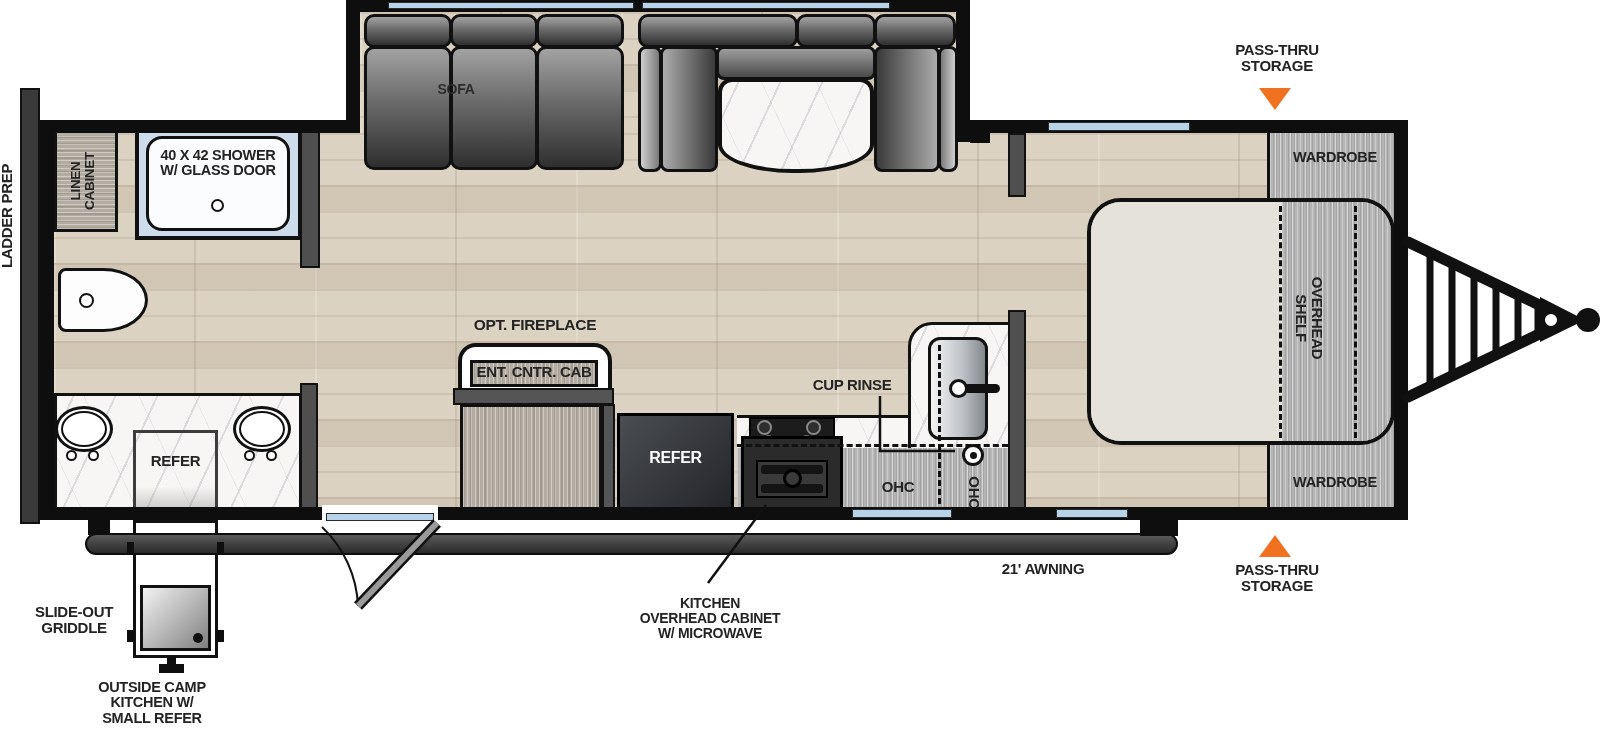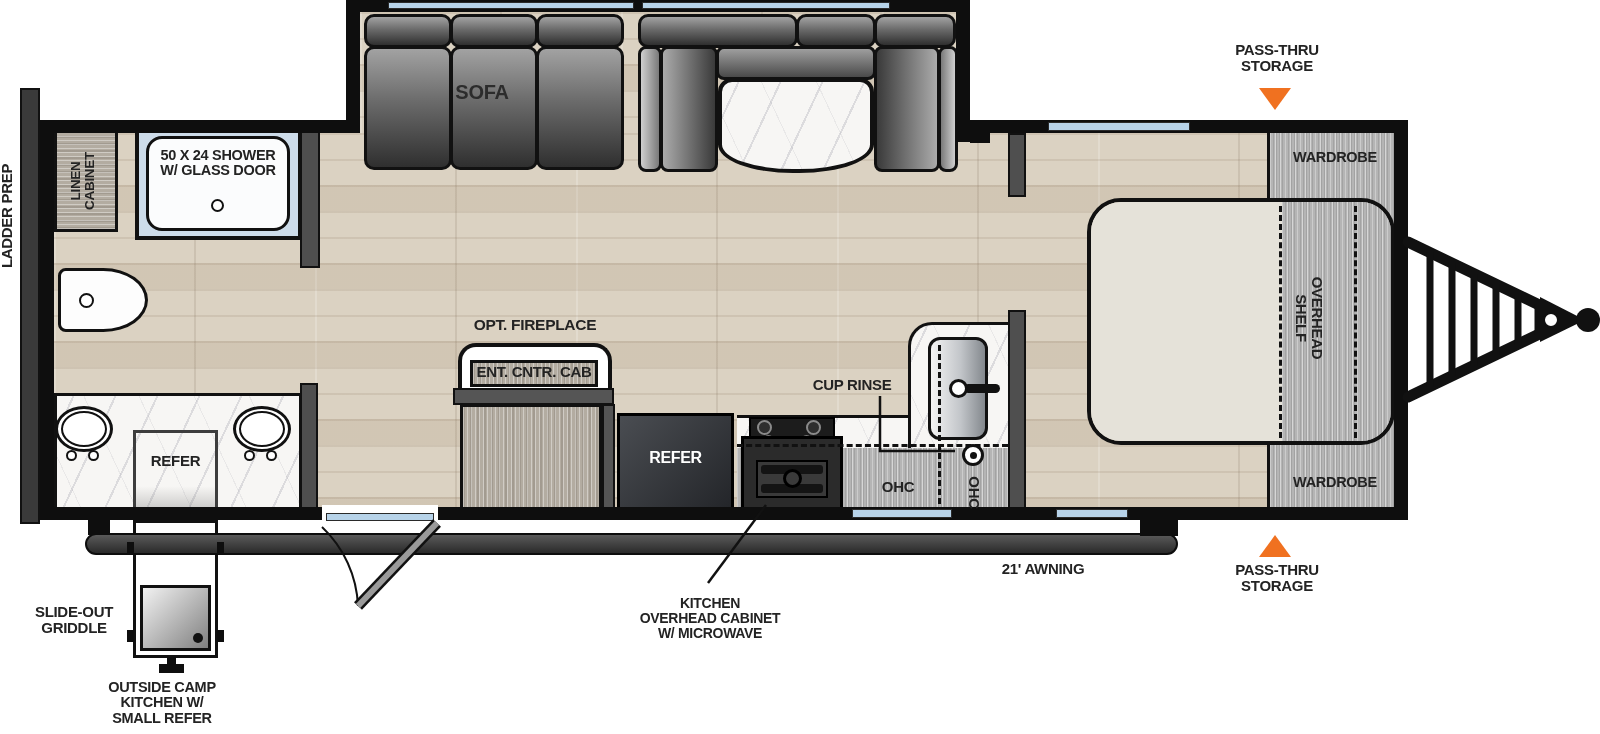--- a/index.html
+++ b/index.html
@@ -67,41 +67,41 @@
   <div class="abs wall" style="left:40px;top:120px;width:14px;height:400px;"></div>
   <div class="abs wall" style="left:1394px;top:120px;width:14px;height:400px;"></div>
   <div class="abs win" style="left:1048px;top:122px;width:142px;height:9px;"></div>
 
   <div class="abs cushion" style="left:364px;top:14px;width:88px;height:34px;"></div>
   <div class="abs cushion" style="left:450px;top:14px;width:88px;height:34px;"></div>
   <div class="abs cushion" style="left:536px;top:14px;width:88px;height:34px;"></div>
   <div class="abs cushion" style="left:364px;top:46px;width:88px;height:124px;"></div>
   <div class="abs cushion" style="left:450px;top:46px;width:88px;height:124px;"></div>
   <div class="abs cushion" style="left:536px;top:46px;width:88px;height:124px;"></div>
-  <div class="lbl" style="left:454px;top:82px;width:56px;font-size:20px;color:#2c2c2c;">SOFA</div>
+  <div class="lbl" style="left:428px;top:82px;width:56px;font-size:14px;color:#2c2c2c;">SOFA</div>
 
   <div class="abs cushion" style="left:638px;top:14px;width:160px;height:34px;"></div>
   <div class="abs cushion" style="left:796px;top:14px;width:80px;height:34px;"></div>
   <div class="abs cushion" style="left:874px;top:14px;width:82px;height:34px;"></div>
   <div class="abs benchv" style="left:638px;top:46px;width:24px;height:126px;background:linear-gradient(90deg,#cfcfcf,#7a7a7a);"></div>
   <div class="abs benchv" style="left:660px;top:46px;width:58px;height:126px;background:linear-gradient(90deg,#ababab,#3a3a3a);"></div>
   <div class="abs benchv" style="left:716px;top:46px;width:160px;height:34px;background:linear-gradient(180deg,#9e9e9e,#4a4a4a);"></div>
   <div class="abs benchv" style="left:874px;top:46px;width:66px;height:126px;background:linear-gradient(90deg,#3a3a3a,#ababab);"></div>
   <div class="abs benchv" style="left:938px;top:46px;width:20px;height:126px;background:linear-gradient(90deg,#7a7a7a,#cfcfcf);"></div>
   <div class="abs marble" style="left:718px;top:78px;width:156px;height:95px;border:4px solid #111;box-sizing:border-box;
               border-radius:14px 14px 48% 48% / 14px 14px 30% 30%;z-index:9;"></div>
 
   <div class="abs woodh" style="left:54px;top:130px;width:64px;height:102px;border:3px solid #111;box-sizing:border-box;z-index:6;"></div>
   <div class="lbl rotccw" style="left:36px;top:164px;width:100px;height:34px;font-size:13.5px;">LINEN
 CABINET</div>
 
   <div class="abs" style="left:135px;top:128px;width:167px;height:112px;background:#cddcea;border:4px solid #111;box-sizing:border-box;z-index:6;"></div>
   <div class="abs" style="left:146px;top:136px;width:144px;height:95px;background:#fbfcfd;border:3px solid #111;box-sizing:border-box;border-radius:16px;z-index:7;"></div>
   <div class="abs" style="left:211px;top:199px;width:13px;height:13px;border:2.5px solid #111;border-radius:50%;background:#fff;box-sizing:border-box;z-index:8;"></div>
-  <div class="lbl" style="left:140px;top:148px;width:156px;font-size:14.5px;">50 X 24 SHOWER
+  <div class="lbl" style="left:140px;top:148px;width:156px;font-size:14.5px;">40 X 42 SHOWER
 W/ GLASS DOOR</div>
 
   <div class="abs part" style="left:300px;top:128px;width:20px;height:140px;"></div>
   <div class="abs part" style="left:300px;top:383px;width:18px;height:130px;"></div>
 
   <div class="abs" style="left:58px;top:268px;width:90px;height:64px;background:#fdfdfd;border:3.5px solid #111;box-sizing:border-box;
               border-radius:8px 46px 46px 8px / 8px 33px 33px 8px;z-index:6;"></div>
   <div class="abs" style="left:79px;top:293px;width:15px;height:15px;border:2.5px solid #111;border-radius:50%;background:#fff;box-sizing:border-box;z-index:7;"></div>
 
 
@@ -200,21 +200,21 @@
   <div class="abs wall" style="left:217px;top:542px;width:7px;height:12px;"></div>
   <div class="abs wall" style="left:127px;top:630px;width:7px;height:12px;"></div>
   <div class="abs wall" style="left:217px;top:630px;width:7px;height:12px;"></div>
   <div class="abs" style="left:140px;top:585px;width:71px;height:66px;background:linear-gradient(135deg,#f2f2f2,#808080);
               border:3px solid #111;box-sizing:border-box;z-index:6;"></div>
   <div class="abs" style="left:193px;top:633px;width:10px;height:10px;background:#111;border-radius:50%;z-index:7;"></div>
   <div class="abs wall" style="left:167px;top:657px;width:9px;height:8px;z-index:6;"></div>
   <div class="abs wall" style="left:159px;top:664px;width:25px;height:9px;z-index:6;"></div>
   <div class="lbl" style="left:18px;top:604px;width:112px;font-size:15px;">SLIDE-OUT
 GRIDDLE</div>
-  <div class="lbl" style="left:95px;top:680px;width:134px;font-size:14.5px;">OUTSIDE CAMP
+  <div class="lbl" style="left:85px;top:680px;width:134px;font-size:14.5px;">OUTSIDE CAMP
 KITCHEN W/
 SMALL REFER</div>
 
   <div class="lbl" style="left:625px;top:596px;width:170px;font-size:14px;">KITCHEN
 OVERHEAD CABINET
 W/ MICROWAVE</div>
 
   <svg class="overlay" width="1600" height="734" viewBox="0 0 1600 734">
 
     <polyline points="880,396 880,451 955,451" fill="none" stroke="#111" stroke-width="2.5"></polyline>

